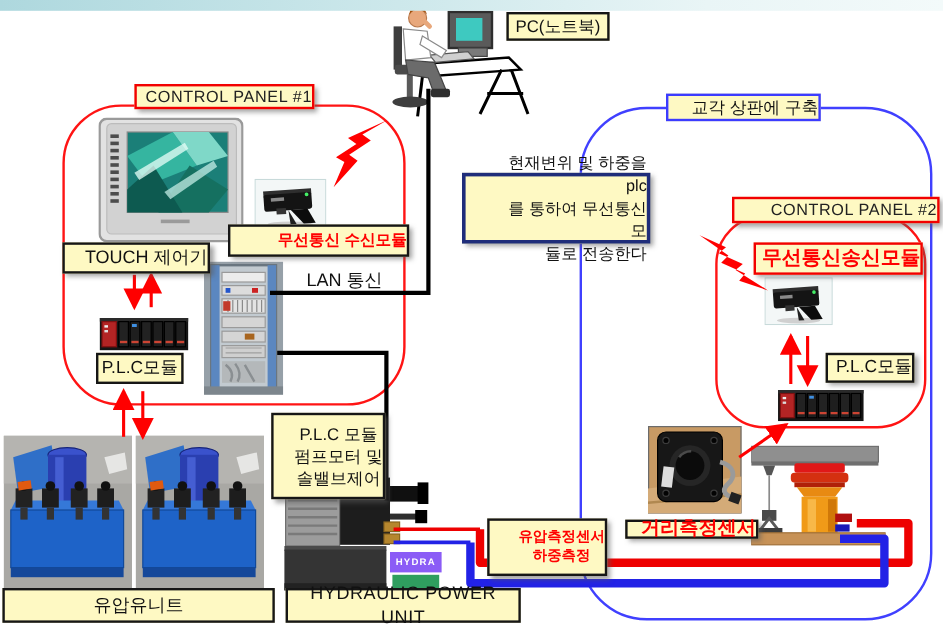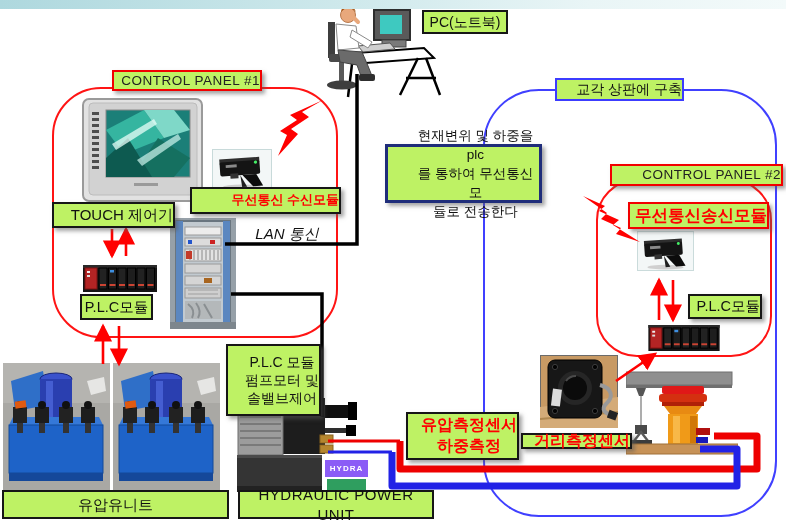--- a/index.html
+++ b/index.html
@@ -3,30 +3,30 @@
 <meta charset="utf-8">
 <style>
   html,body{margin:0;padding:0;background:#fff;}
   .stage{position:relative;width:786px;height:523px;background:#fff;overflow:hidden;
          font-family:"Liberation Sans","DejaVu Sans",sans-serif;}
   .topbar{position:absolute;left:0;top:0;width:786px;height:9px;z-index:6;
           background:linear-gradient(to right,#aed8de,#cfe9ec 45%,#e9f5f6 75%,#f3fafa);}
   .photo{position:absolute;z-index:2;}
   .photo svg{display:block;}
   .lines{position:absolute;left:0;top:0;z-index:3;pointer-events:none;}
-  .lbl{position:absolute;background:#bef264;border:2px solid #161616;box-sizing:border-box;
+  .lbl{position:absolute;background:#fef9c3;border:2px solid #161616;box-sizing:border-box;
        display:flex;align-items:center;justify-content:center;text-align:center;
        font-size:15px;line-height:1.3;color:#111;white-space:pre-line;z-index:5;}
   .shadow{box-shadow:3px 3px 4px rgba(90,90,90,.55);justify-content:flex-end;}
   .red-b{border-color:#f20000;}
   .blue-b{border-color:#3c3cff;justify-content:flex-end;}
   .navy-b{border:3px solid #1f2d7a;}
   .red-t{color:#ff0000;font-weight:700;}
-  .plain{border:none;background:transparent;font-style:italic;}
-  .left-al{justify-content:flex-start;text-align:center;padding-left:24px;}
+  .plain{border:none;background:transparent;}
+  .left-al{justify-content:flex-start;text-align:right;padding-left:24px;}
   .brand{position:absolute;z-index:4;display:flex;align-items:center;justify-content:center;
          color:#fff;font-weight:700;letter-spacing:1px;}
 </style>
 </head>
 <body>
 
 <div class="stage">
 
   <div class="topbar"></div>
 
@@ -414,21 +414,21 @@
   <div class="lbl shadow" style="left:688px;top:294px;width:74px;height:25px;font-size:14.5px">
     <span>P.L.C모듈</span>
   </div>
 
   <div class="lbl shadow" style="left:226px;top:344px;width:95px;height:72px;font-size:14px">
     <span>P.L.C 모듈
 펌프모터 및
 솔밸브제어</span>
   </div>
 
-  <div class="lbl red-t shadow" style="left:406px;top:412px;width:113px;height:48px;font-size:16px">
+  <div class="lbl red-t shadow" style="left:406px;top:432px;width:100px;height:48px;font-size:12px">
     <span>유압측정센서
 하중측정</span>
   </div>
 
   <div class="lbl red-t shadow" style="left:521px;top:433px;width:111px;height:16px;font-size:16px">
     <span>거리측정센서</span>
   </div>
 
   <div class="lbl" style="left:2px;top:490px;width:227px;height:29px">
     <span>유압유니트</span>

